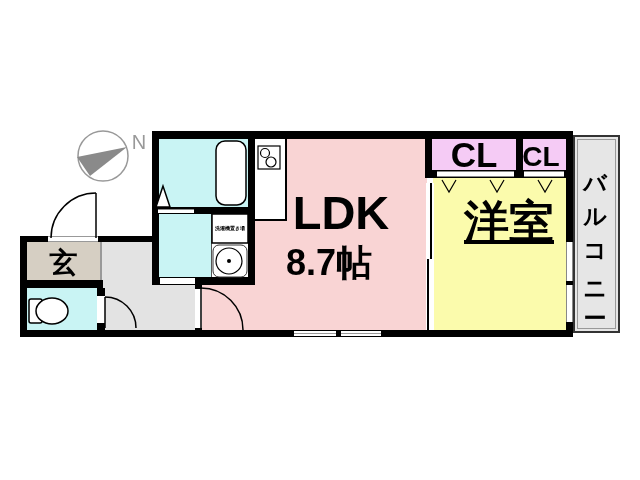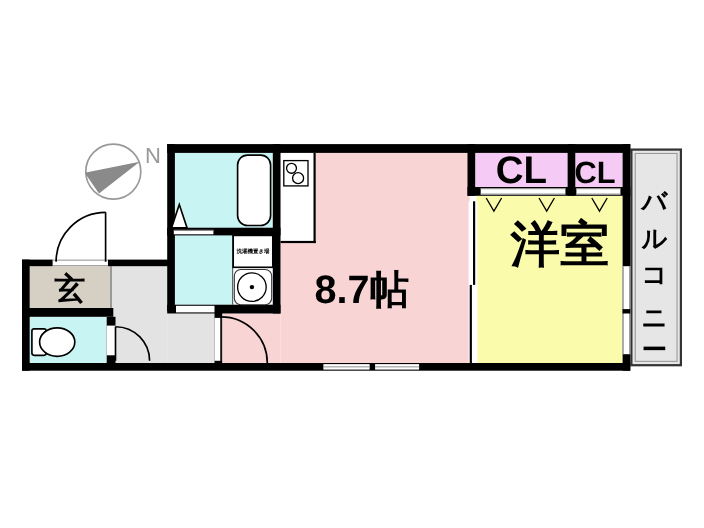--- a/index.html
+++ b/index.html
@@ -126,23 +126,24 @@
 
     <g fill="none" stroke="#000" stroke-width="1.2">
       <path d="M 442 180 L 449 192 L 456 180"></path>
       <path d="M 490 180 L 497 192 L 504 180"></path>
       <path d="M 538 180 L 545 192 L 552 180"></path>
     </g>
   </svg>
 
   <div class="label" style="left:128px;top:131px;width:22px;height:22px;font-size:20px;font-weight:normal;color:#999;">N</div>
 
+  <div class="label" style="left:252px;top:189px;width:178px;height:46px;font-size:47px;">LDK</div>
   <div class="label" style="left:240px;top:239px;width:178px;height:48px;font-size:36px;">8.7帖</div>
 
-  <div class="label" style="left:433px;top:199px;width:152px;height:46px;font-size:45px;">洋室</div>
+  <div class="label" style="left:433px;top:199px;width:152px;height:46px;font-size:45px;text-decoration:underline;">洋室</div>
 
   <div class="label" style="left:432px;top:140px;width:84px;height:30px;font-size:35px;">CL</div>
   <div class="label" style="left:518px;top:143px;width:46px;height:27px;font-size:28px;">CL</div>
 
   <div class="label" style="left:27px;top:248px;width:73px;height:30px;font-size:28px;">玄</div>
 
   <div class="label vtext" style="left:583px;top:143px;width:26px;height:185px;font-size:23px;letter-spacing:11px;">バルコニー</div>
 
   <div class="label" style="left:213px;top:222px;width:34px;height:12px;font-size:5px;letter-spacing:0;">洗濯機置き場</div>
 

